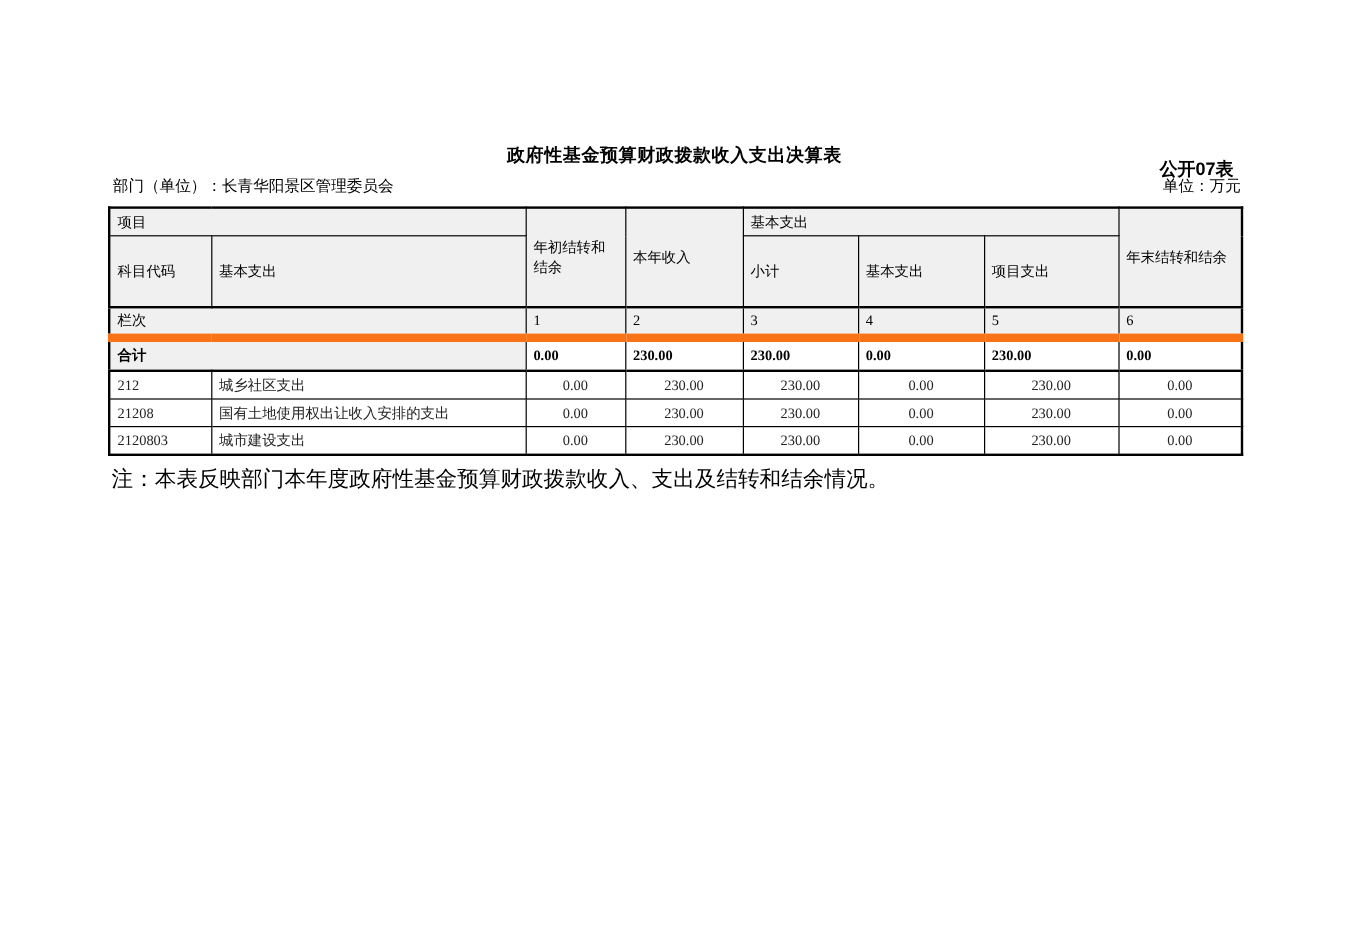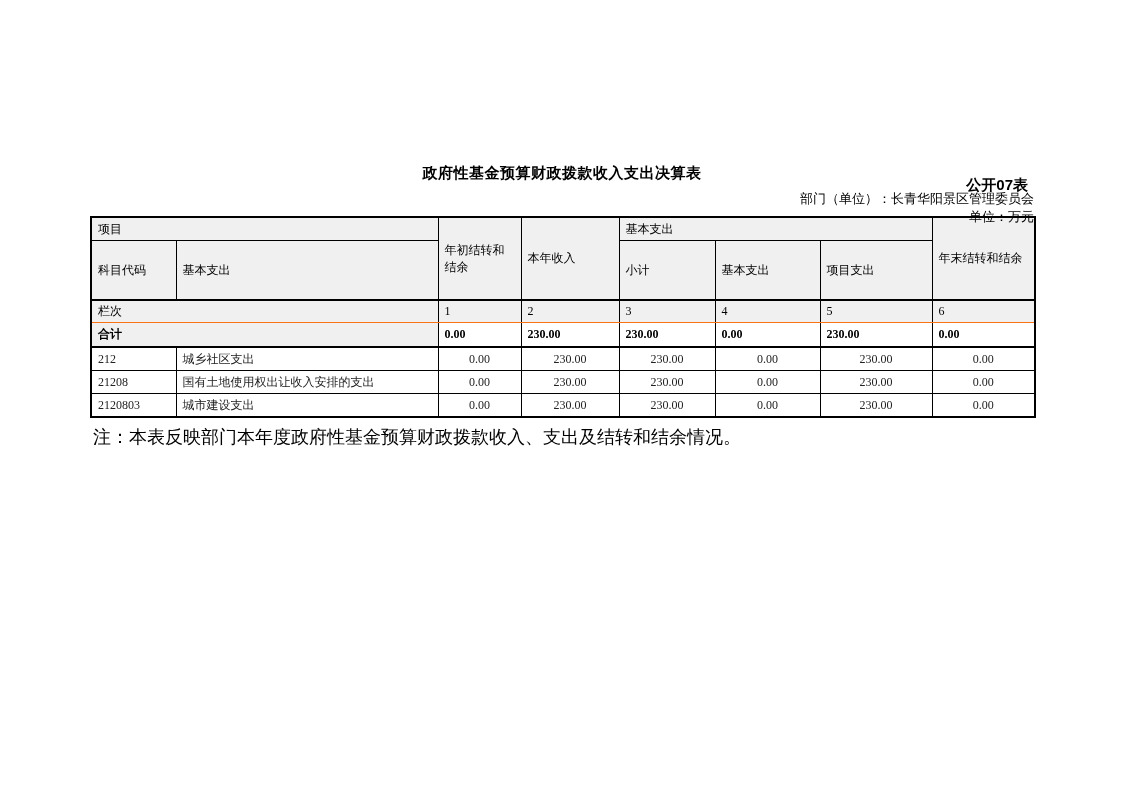--- a/index.html
+++ b/index.html
@@ -15,45 +15,43 @@
   .content {
     position: absolute;
     left: 90px;
     top: 120px;
     width: 944px;
   }
   .title-line {
     position: relative;
     height: 22px;
     margin-bottom: 4px;
-    margin-top: 44px;
   }
   .doc-title {
     text-align: center;
     font-family: "Liberation Sans", "DejaVu Sans", sans-serif;
     font-weight: bold;
     font-size: 15px;
     letter-spacing: 0.5px;
   }
   .doc-label {
     position: absolute;
     right: 6px;
     top: 12px;
     font-family: "Liberation Sans", "DejaVu Sans", sans-serif;
     font-weight: bold;
     font-size: 15px;
   }
   .meta-line {
     display: flex;
     justify-content: space-between;
-    align-items: flex-end;
+    align-items: flex-start;
     font-size: 13px;
     height: 20px;
     margin-bottom: 6px;
-    flex-direction: column;
   }
   .meta-line .dept { padding-left: 4px; }
   .meta-line .unit { padding-right: 0px; }
   table.fiscal {
     border-collapse: collapse;
     table-layout: fixed;
     width: 944px;
     border: 2px solid #000;
     font-size: 12px;
   }
@@ -64,21 +62,21 @@
     font-weight: normal;
   }
   table.fiscal th {
     background: var(--header-bg, #f0f0f0);
     text-align: left;
     line-height: 1.9;
   }
   tr.row-top th { height: 20px; line-height: 1.4; }
   tr.row-sub th { height: 56px; }
   tr.row-lanci th { height: 19px; line-height: 1.4; }
-  tr.row-lanci th { border-top: 2px solid #000; border-bottom: 1px solid #f97316; }
+  tr.row-lanci th { border-top: 2px solid #000; border-bottom: 7px solid #f97316; }
   tr.row-total td { height: 21px; font-weight: bold; text-align: left; border-bottom: 2px solid #000; }
   tr.row-total td.label-cell { background: var(--header-bg, #f0f0f0); }
   tr.data-row td { height: 20px; color: #222222; }
   tr.data-row td.code-cell, tr.data-row td.name-cell { text-align: left; }
   td.num-cell { text-align: center; }
   .note-line {
     margin-top: 7px;
     font-size: 18px;
     padding-left: 3px;
   }

